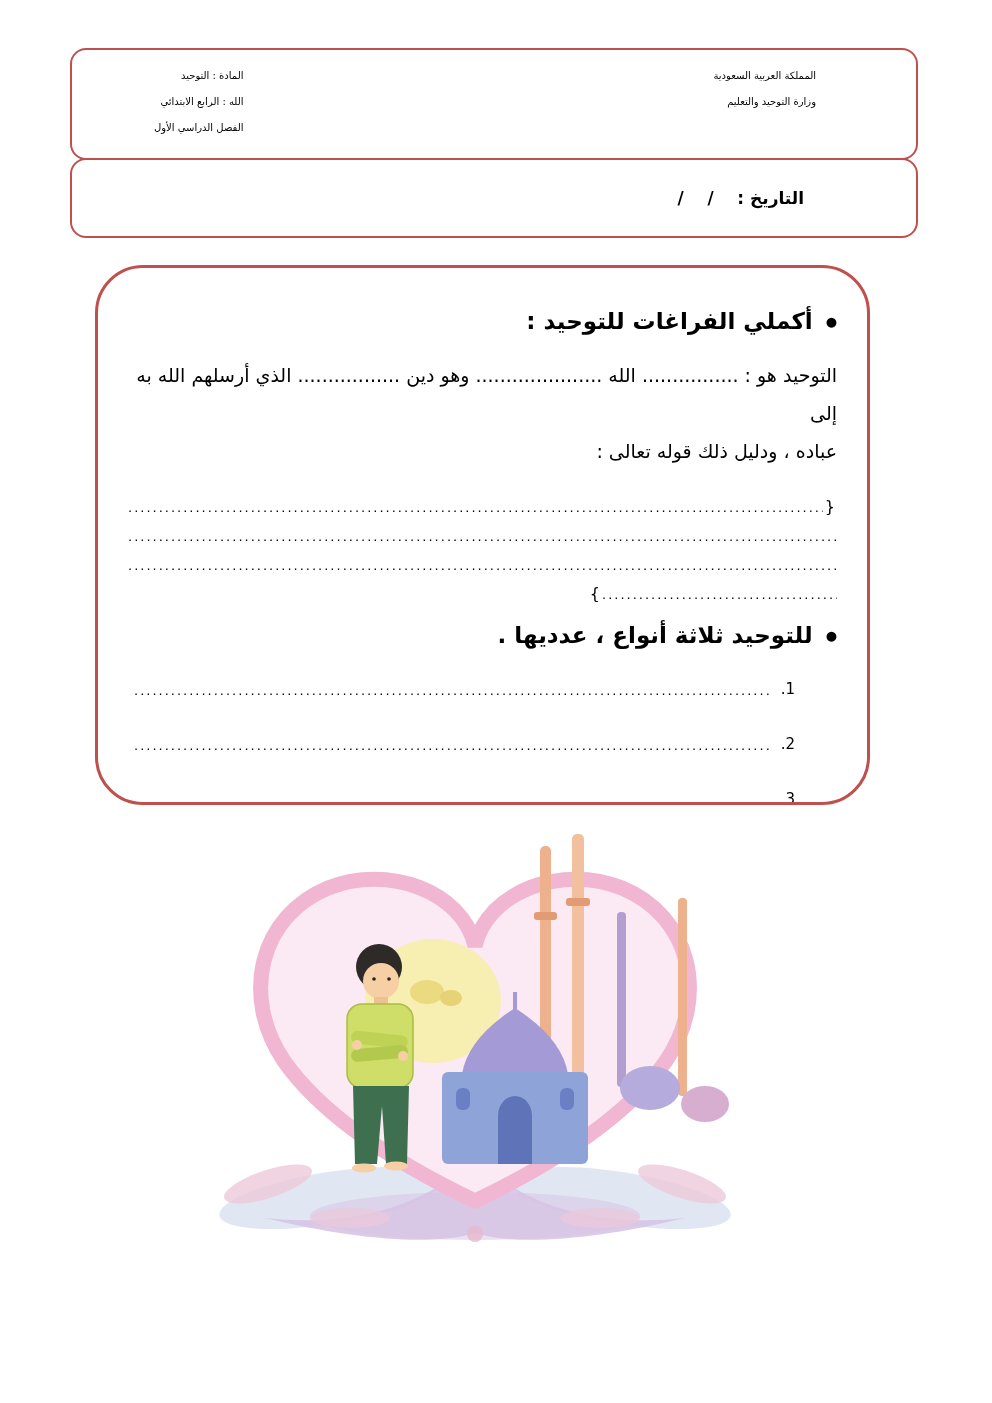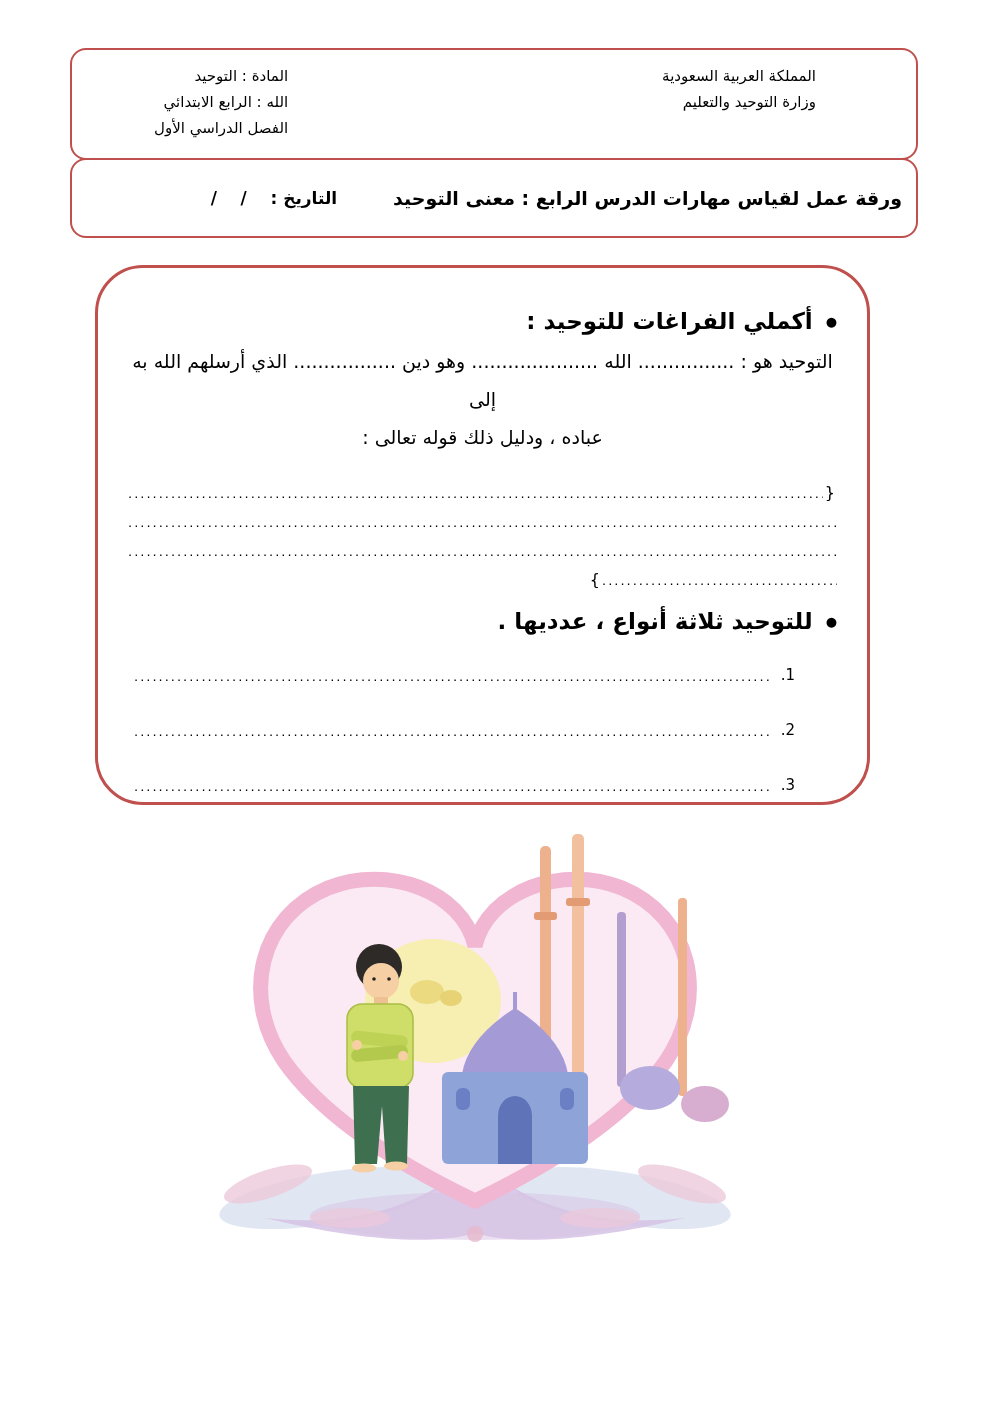--- a/index.html
+++ b/index.html
@@ -6,40 +6,40 @@
   body{width:992px;height:1403px;font-family:"DejaVu Sans",sans-serif;color:#000;}
   .page{position:relative;width:992px;height:1403px;background:#fff;direction:rtl;overflow:hidden;}
 
   
   .header-box{
     position:absolute;left:70px;top:48px;width:848px;height:112px;
     box-sizing:border-box;border:2px solid #c0504d;border-radius:16px;
     display:flex;justify-content:space-between;align-items:flex-start;
     padding:13px 100px 10px 82px;
   }
-  .hdr-col{display:flex;flex-direction:column;font-size:15px;line-height:26px;text-align:right;}
+  .hdr-col{display:flex;flex-direction:column;font-size:10px;line-height:26px;text-align:right;}
 
   
   .title-box{
     position:absolute;left:70px;top:158px;width:848px;height:80px;
     box-sizing:border-box;border:2px solid #c0504d;border-radius:16px;
     display:flex;align-items:center;padding:0 14px 0 30px;
   }
   .ws-title{font-size:19px;font-weight:600;white-space:nowrap;}
-  .ws-date{font-size:17px;font-weight:600;margin-right:56px;white-space:nowrap;}
+  .ws-date{font-size:17px;font-weight:600;margin-right:98px;white-space:nowrap;}
 
   
   .main-box{
     position:absolute;left:95px;top:265px;width:775px;height:540px;
     box-sizing:border-box;border:3px solid #c0504d;border-radius:48px;
     padding:28px 30px 0 30px;overflow:hidden;
   }
   .q-heading{display:flex;align-items:center;gap:13px;font-size:23px;font-weight:bold;margin-top:12px;}
   .q-heading .bullet{font-size:13px;line-height:1;}
-  .q1-par{margin-top:8px;font-size:19px;line-height:38px;text-align:center;}
+  .q1-par{margin-top:22px;font-size:19px;line-height:38px;text-align:right;}
   .quote-block{margin-top:16px;}
   .dots-row{display:flex;direction:ltr;align-items:flex-end;height:29px;overflow:hidden;font-size:13px;}
   .dots-fill{flex:1;white-space:nowrap;overflow:hidden;letter-spacing:2px;}
   .dots-short{width:235px;white-space:nowrap;overflow:hidden;letter-spacing:2px;}
   .dots-row.end{justify-content:flex-end;}
   .brace{font-size:16px;line-height:1;padding:0 2px;}
   .q2-heading{margin-top:20px;}
   .q2-list{margin-top:28px;}
   .q2-row{display:flex;align-items:flex-end;gap:10px;margin:0 42px 33px 6px;font-size:15px;height:22px;}
   .q2-num{direction:ltr;white-space:nowrap;}
@@ -58,21 +58,20 @@
       <div>وزارة التوحيد والتعليم</div>
     </div>
     <div class="hdr-col">
       <div>المادة : التوحيد</div>
       <div>الله : الرابع الابتدائي</div>
       <div>الفصل الدراسي الأول</div>
     </div>
   </div>
 
   <div class="title-box">
-    <div class="ws-title">ورقة عمل لقياس مهارات الدرس الرابع : معنى التوحيد</div>
     <div class="ws-date">التاريخ :&nbsp;&nbsp;&nbsp;&nbsp;/&nbsp;&nbsp;&nbsp;&nbsp;/</div>
   </div>
 
   <div class="main-box">
 
     <div class="q-heading">
       <span class="bullet">●</span>
       <span>أكملي الفراغات للتوحيد :</span>
     </div>
 

